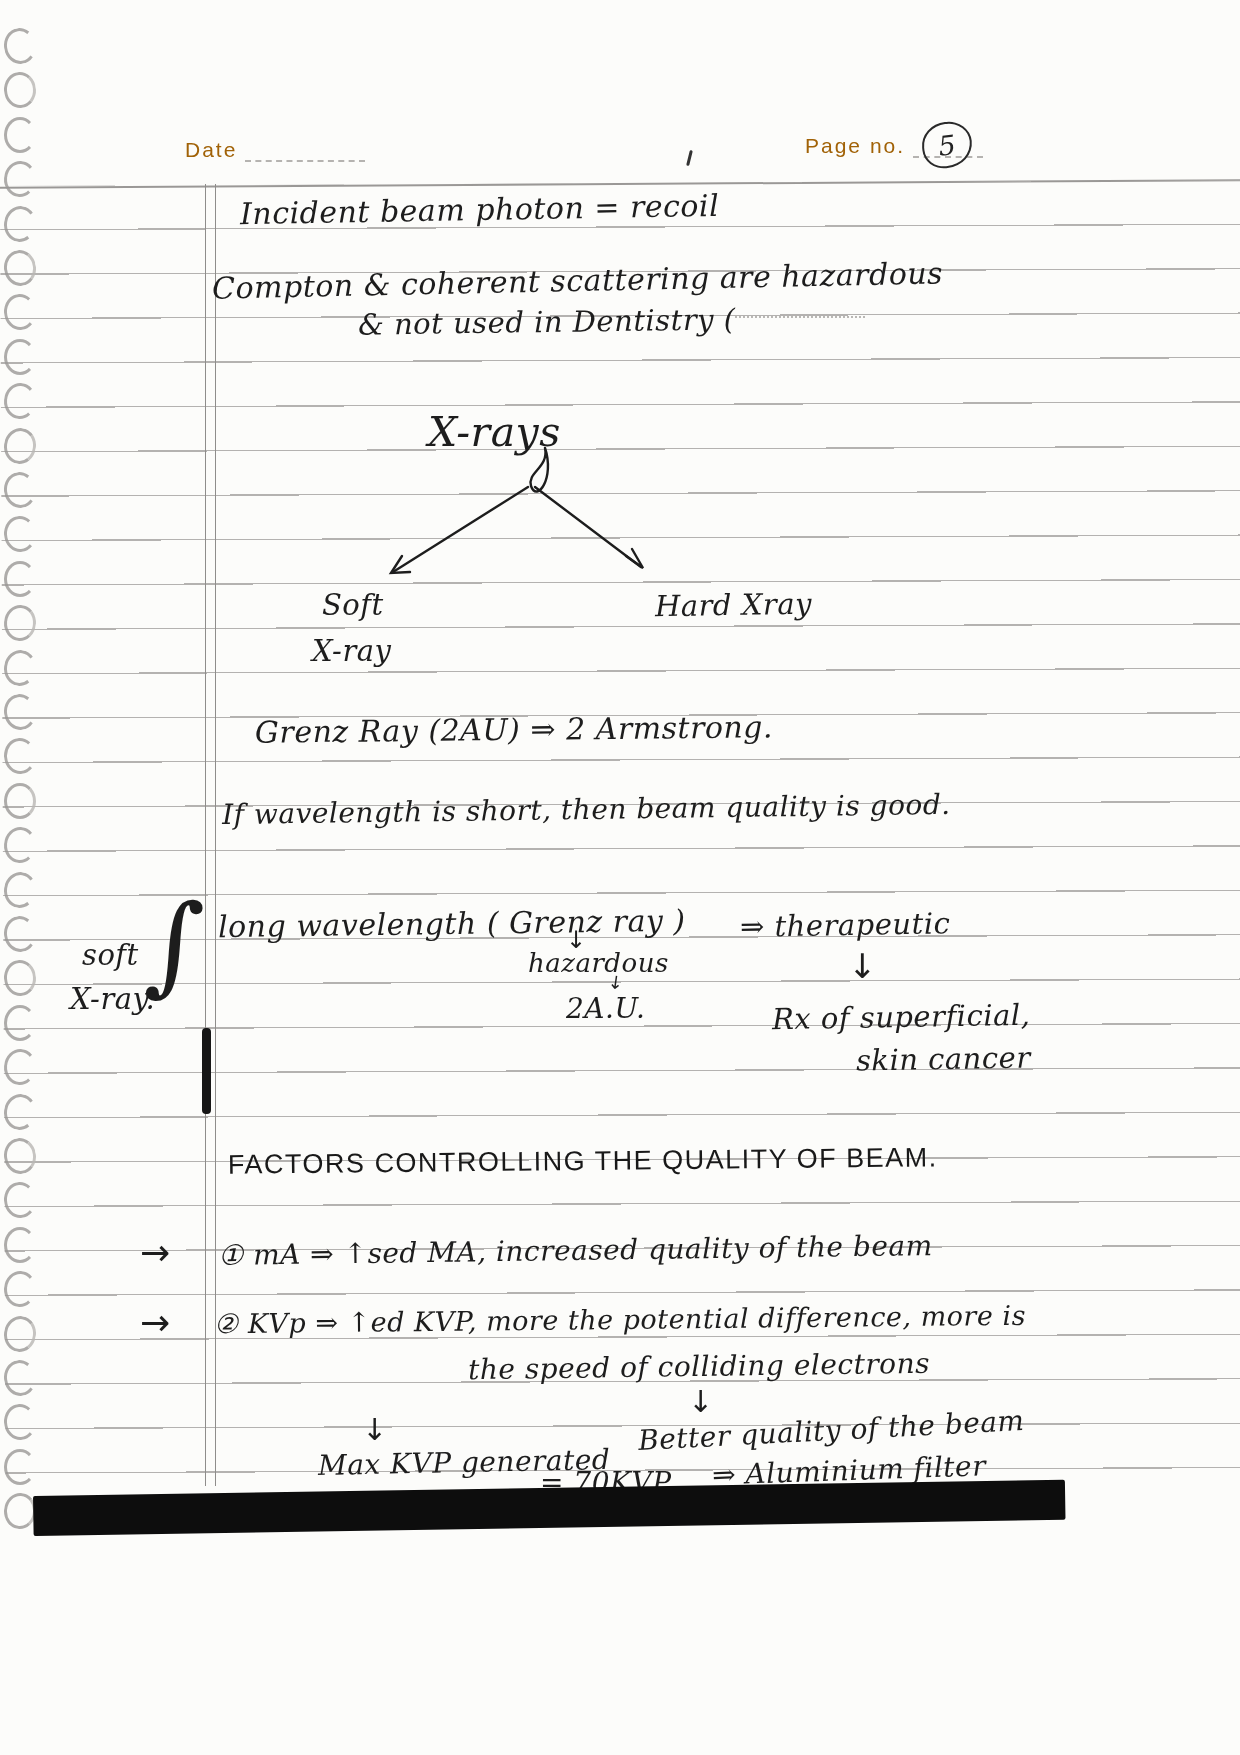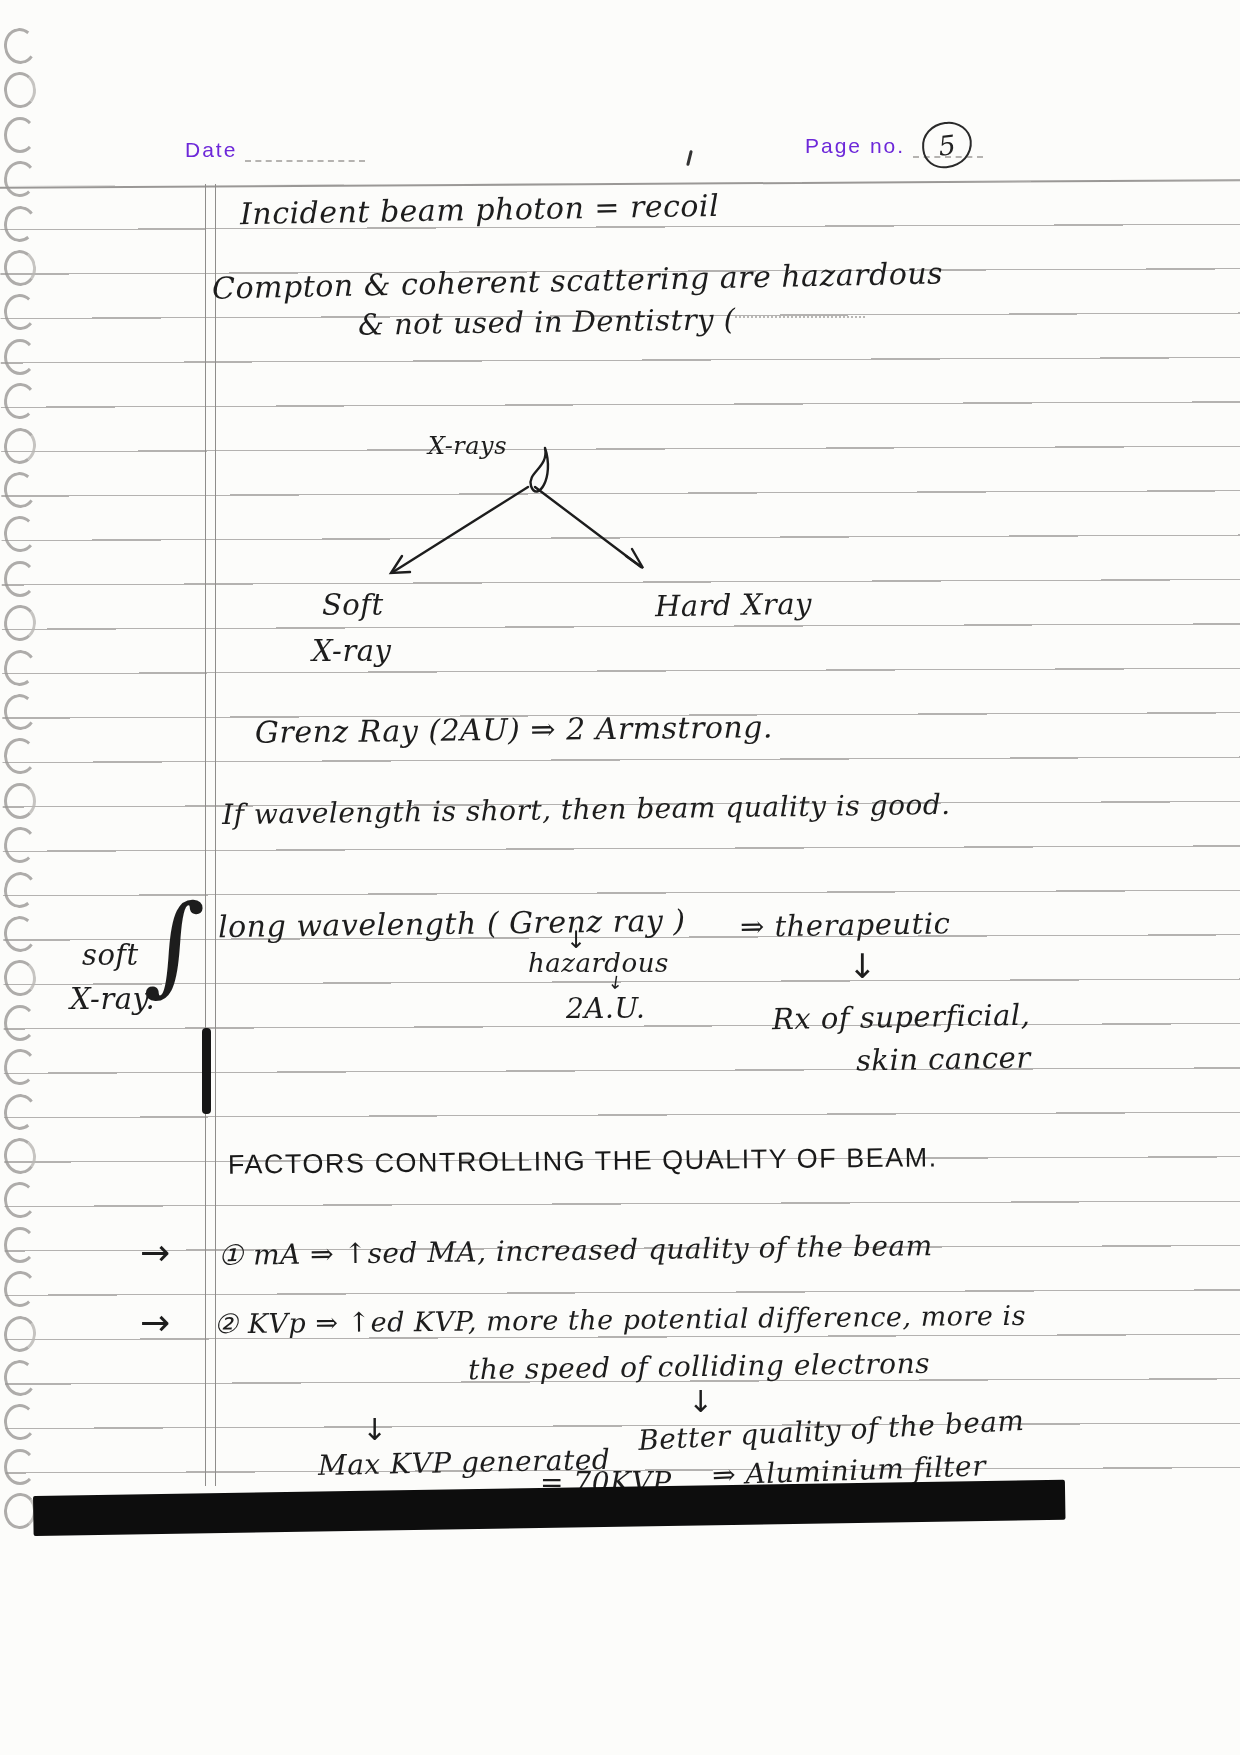--- a/index.html
+++ b/index.html
@@ -16,21 +16,21 @@
   }
   .topline{position:absolute;left:0;top:183px;width:1240px;height:2px;background:#9a9896;transform:rotate(-0.35deg);}
   
   .vmargin{position:absolute;left:205px;top:184px;width:9px;height:1302px;
     border-left:1.6px solid #8f8d8b;border-right:1.6px solid #8f8d8b;}
   .ink-smudge{position:absolute;left:202px;top:1028px;width:9px;height:86px;background:#161616;border-radius:4px;}
   
   .hole{position:absolute;left:4px;width:26px;height:30px;border:3.5px solid #9b9997;
     border-radius:50%;border-right-color:transparent;opacity:.8;}
   
-  .hdr{color:#6d28d9;font-size:21px;letter-spacing:2px;}
+  .hdr{color:#a16207;font-size:21px;letter-spacing:2px;}
   .dash{display:inline-block;border-bottom:2px dashed #b5b3b0;height:16px;vertical-align:bottom;}
   .pagecircle{
     position:absolute;left:922px;top:122px;width:46px;height:42px;
     border:2.6px solid #2a2a2a;border-radius:52% 48% 55% 45%;
     display:flex;align-items:center;justify-content:center;
     font-family:"DejaVu Serif",serif;font-style:italic;font-size:27px;color:#222;
     transform:rotate(-6deg);
   }
   
   .hw{
@@ -109,21 +109,21 @@
   </div>
   <div class="pagecircle">
     <span>5</span>
   </div>
 
   <div class="hw" style="left:240px;top:192px;transform:rotate(-1deg);font-size:30px;">Incident beam photon = recoil</div>
 
   <div class="hw" style="left:212px;top:263px;transform:rotate(-1.2deg);font-size:30px;">Compton &amp; coherent scattering are hazardous</div>
   <div class="hw" style="left:358px;top:305px;transform:rotate(-0.8deg);font-size:29px;">&amp; not used in Dentistry (</div>
 
-  <div class="hw" style="left:428px;top:432px;font-size:24px;">X-rays</div>
+  <div class="hw" style="left:428px;top:408px;font-size:41px;">X-rays</div>
 
   <svg class="strokes" width="1240" height="1755">
     <g stroke="#1d1d1d" stroke-width="2.4" fill="none" stroke-linecap="round">
       <path d="M528,487 L393,572"></path>
       <path d="M402,556 L391,573 L410,572"></path>
       <path d="M535,487 L641,567"></path>
       <path d="M626,556 L643,568 L632,549"></path>
       <path d="M545,448 c10,30 -8,55 -14,38 c-4,-14 18,-18 14,-38"></path>
     </g>
   </svg>

